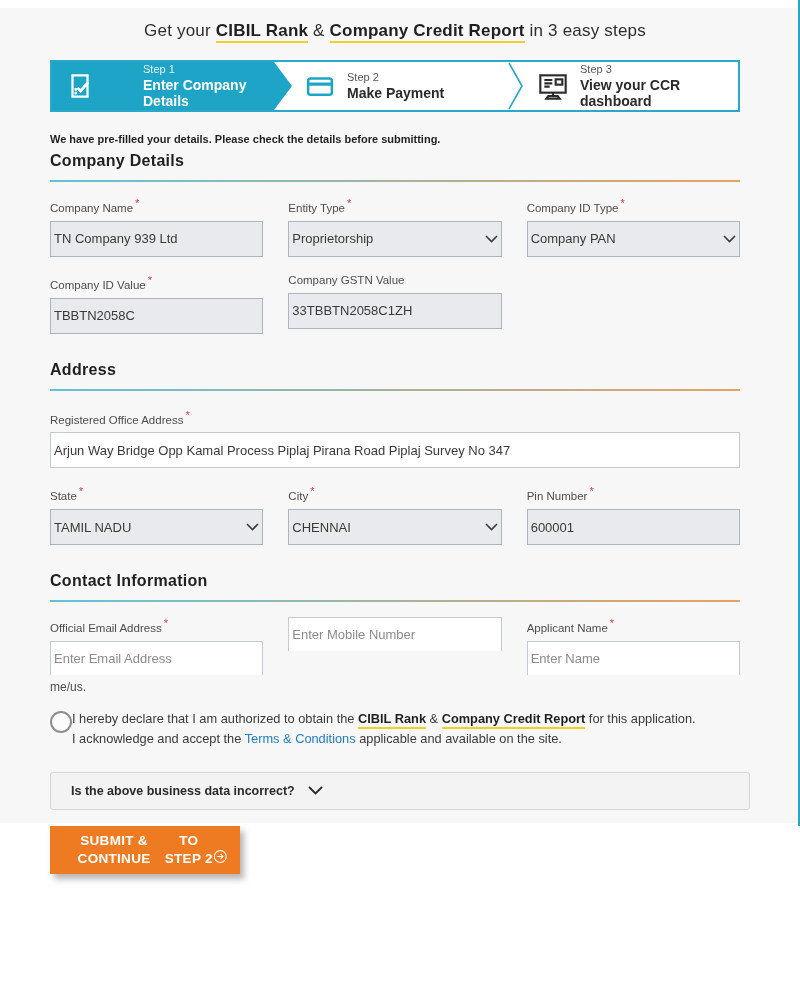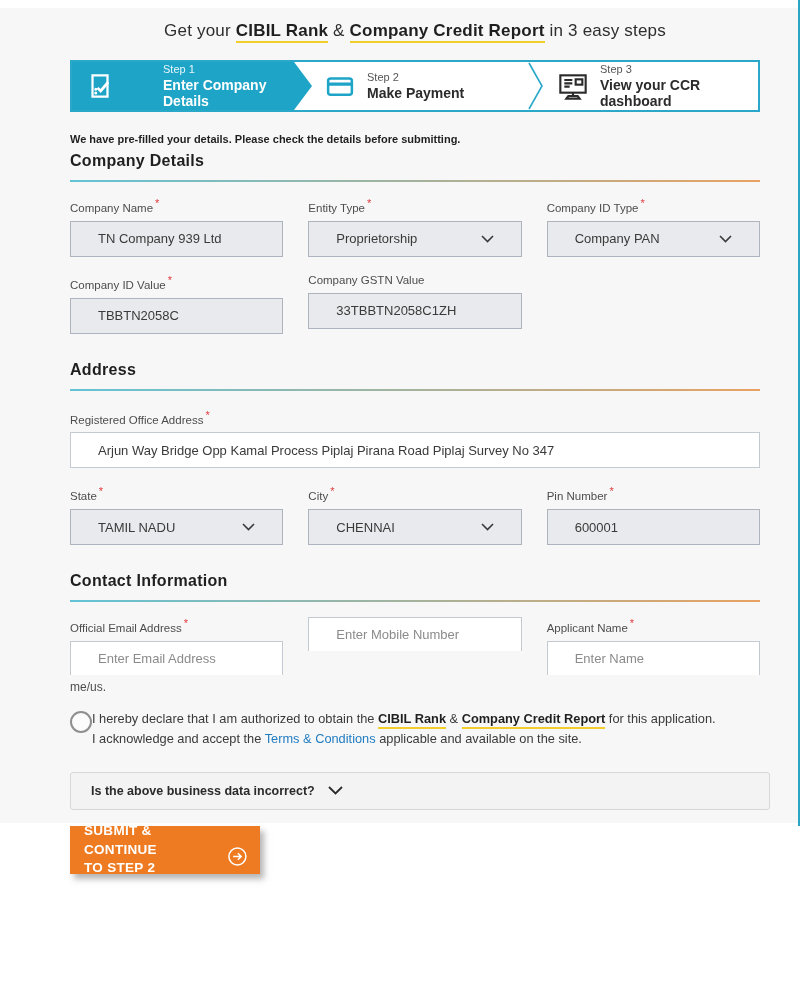--- a/index.html
+++ b/index.html
@@ -1,20 +1,20 @@
 <!DOCTYPE html>
 <html><head>
 <meta charset="utf-8">
 <style>
   * { box-sizing: border-box; margin: 0; padding: 0; }
   html,body { width:800px; height:1000px; background:#ffffff; font-family:"Liberation Sans", sans-serif; }
   .canvas { position:relative; width:800px; height:1000px; overflow:hidden; background:#ffffff; }
   .content-bg { position:absolute; top:8px; left:0; width:800px; height:815px; background:#f7f7f8; }
   .right-edge { position:absolute; top:0; right:0; width:2px; height:826px; background:#2aa6c5; }
-  .container { position:relative; width:690px; margin-left:70px; }
+  .container { position:relative; width:690px; margin-left:50px; }
 
   
   .title { padding-top:21px; text-align:center; font-size:17px; font-weight:normal; color:#2e2e2e; letter-spacing:.2px; }
   .hl { font-weight:bold; color:#1f1f1f; border-bottom:2px solid #f2ce2b; padding-bottom:1px; }
 
   
   .stepbar { margin-top:19px; height:52px; border:2px solid #29a8c9; background:#fff; display:flex; align-items:stretch; }
   .step { display:flex; align-items:center; gap:11px; }
   .step-active { flex:0 0 240px; background:#1ea4c6; color:#fff; padding-left:13px;
     clip-path: polygon(0 0, calc(100% - 18px) 0, 100% 50%, calc(100% - 18px) 100%, 0 100%); gap: 48px; }
@@ -31,21 +31,21 @@
   .notice { margin-top:21px; font-size:11px; font-weight:bold; color:#1f1f1f; }
   .sec-h { font-size:16px; font-weight:bold; color:#1f1f1f; letter-spacing:.3px; }
   .sec-h.company { margin-top:7px; }
   .sec-h.spaced { margin-top:27px; }
   .divider { height:2px; margin-top:10px; background:linear-gradient(to right, #62c3d6, #e8a262); }
 
   
   .grid3 { display:grid; grid-template-columns:repeat(3, 1fr); column-gap:25px; margin-top:15px; }
   .flabel { font-size:11.5px; color:#4d4d4d; margin-bottom:7px; }
   .req { color:#e03a3e; font-size:11px; vertical-align:super; margin-left:2px; }
-  .tinput, .selectbox { width:100%; height:36px; font-size:13px; color:#3a3a3a; padding:0 27px;
+  .tinput, .selectbox { width:100%; height:36px; font-size:13px; color:#3a3a3a; padding:0 3px;
     font-family:"Liberation Sans", sans-serif; }
   .tinput { border:1px solid #aeb4bd; background:#e8eaed; outline:none; }
   .tinput.white { background:#ffffff; border:1px solid #c4cad1; }
   .tinput.clipped { border-bottom:none; height:34px; }
   .tinput::placeholder { color:#8b8b8b; opacity:1; }
   .selectbox { border:1px solid #aeb4bd; background:#e8eaed; display:flex; align-items:center; justify-content:space-between; cursor:pointer; }
   .fullrow { margin-top:18px; }
   .row2 { margin-top:17px; }
 
   .me-us { margin-top:5px; font-size:12px; color:#4d4d4d; }
@@ -59,21 +59,21 @@
 
   
   .accordion { margin-top:23px; width:700px; height:38px; background:#f3f3f4; border:1px solid #d8d8d8; border-radius:3px;
     display:flex; align-items:center; gap:13px; padding-left:20px; cursor:pointer;text-align:right; }
   .acc-label { font-size:12.5px; font-weight:bold; color:#2b2b2b; }
 
   
   .submit { margin-top:16px; width:190px; height:48px; background:#ee7b22; border:none; cursor:pointer;
     display:flex; align-items:center; justify-content:space-between; padding:0 12px 0 14px;
     box-shadow:4px 5px 6px rgba(110,110,110,.5); }
-  .btn-lines { display:flex; flex-direction:column; text-align:left; color:#fff; font-weight:bold; font-size:13.5px; line-height:1.35; letter-spacing:.3px; font-family:"Liberation Sans", sans-serif; }
+  .btn-lines { display:flex; flex-direction:row; text-align:center; color:#fff; font-weight:bold; font-size:13.5px; line-height:1.35; letter-spacing:.3px; font-family:"Liberation Sans", sans-serif; }
   .submit .arr { margin-top:14px; }
 </style>
 </head>
 <body>
 
 <div class="canvas">
   <div class="content-bg"></div>
   <div class="right-edge"></div>
 
   <div class="container">

